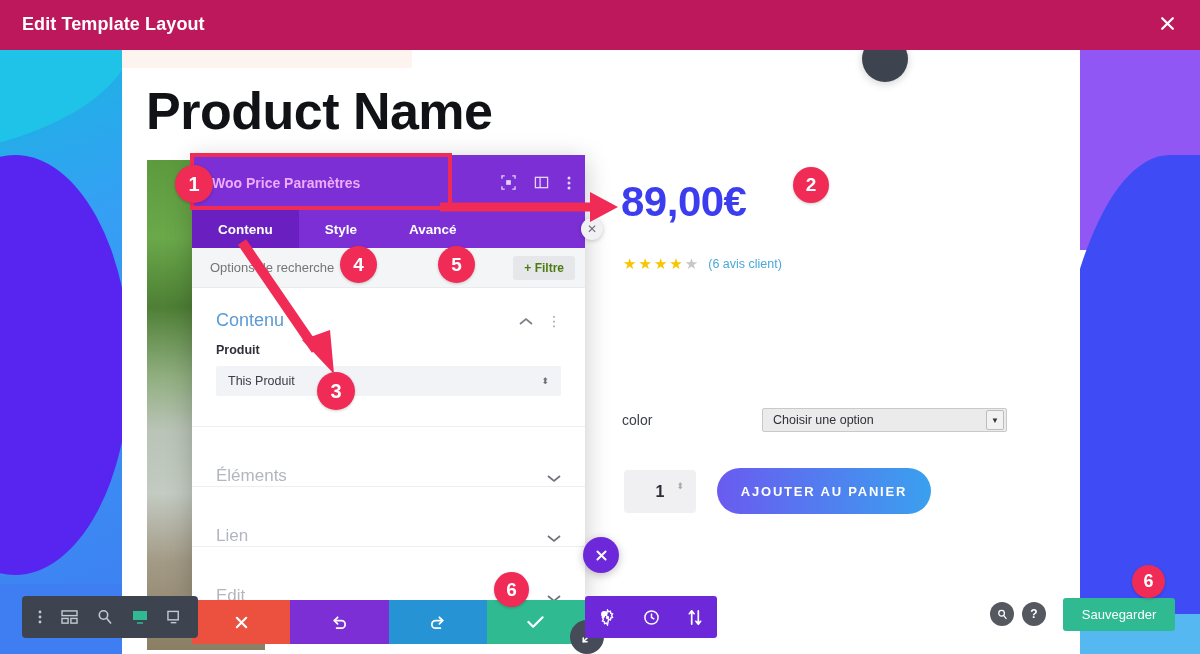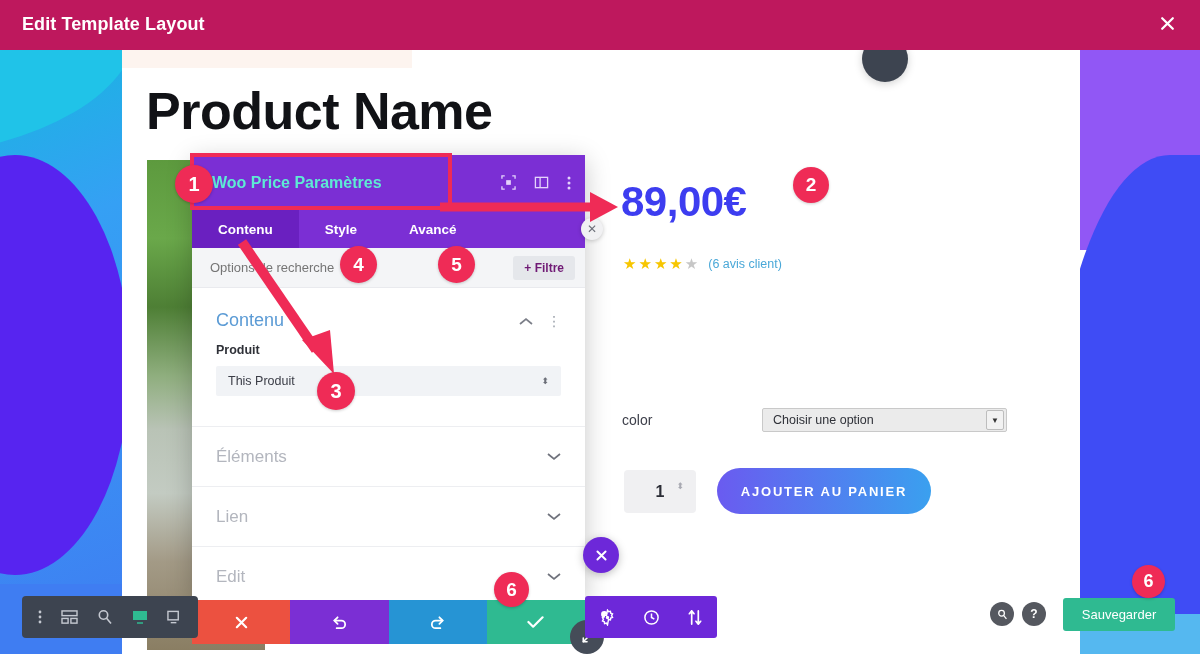--- a/index.html
+++ b/index.html
@@ -145,60 +145,60 @@
   
   .modal {
     position: absolute; left: 192px; top: 155px; width: 393px; height: 445px;
     background: #ffffff; box-shadow: 0 5px 24px rgba(0,0,0,.22); z-index: 30;
   }
   .modal-header {
     height: 55px; background: #7b2fd4;
     display: flex; align-items: center; justify-content: space-between;
     padding: 0 14px 0 20px;
   }
-  .modal-title { color: #5eead4; font-size: 16px; font-weight: bold; }
+  .modal-title { color: #f0abfc; font-size: 14px; font-weight: bold; }
   .modal-hdr-icons { display: flex; align-items: center; gap: 18px; }
   .hdr-icon { color: #e4d3fb; cursor: pointer; display: flex; align-items: center; }
   .modal-tabs { height: 38px; background: #7b2fd4; display: flex; }
   .tab {
     flex: 0 0 auto; padding: 0 26px; height: 38px;
     display: flex; align-items: center; justify-content: center;
     color: #ffffff; font-size: 13.5px; font-weight: bold; cursor: pointer;
   }
   .tab.active { background: #6a20c0; }
   .searchbar {
     height: 40px; background: #f4f5f7; display: flex; align-items: center;
     padding: 0 10px 0 18px; border-bottom: 1px solid #e9eaee;
   }
   .search-input {
     flex: 1; border: none; background: transparent; outline: none;
     font-size: 13px; color: #8d8f99; font-family: "Liberation Sans", sans-serif;
   }
   .filter-btn {
     background: #e5e7eb; border-radius: 3px; padding: 5px 11px;
-    font-size: 12px; font-weight: bold; color: #701a75; cursor: pointer;
+    font-size: 12px; font-weight: bold; color: #4d7c0f; cursor: pointer;
   }
   .section {
     padding: 22px 24px 0 24px; position: relative;
   }
   .section-head { display: flex; align-items: center; justify-content: space-between; }
   .section-title-open { font-size: 18px; color: #5b9bd5; }
   .section-tools { display: flex; align-items: center; gap: 14px; color: #9aa0aa; }
   .field-label { margin-top: 12px; font-size: 12.5px; font-weight: bold; color: #2f3138; }
   .field-select {
     margin-top: 9px; height: 30px; background: #f1f3f6; border-radius: 2px;
     display: flex; align-items: center; padding: 0 12px; position: relative;
     font-size: 12.5px; color: #3a3c46; cursor: pointer;
   }
   .field-select .sp {
     position: absolute; right: 12px; font-size: 9px; color: #6b6e78; line-height: 9px; text-align: center;
   }
   .acc-row {
     height: 60px; border-top: 1px solid #edeef1;
-    display: flex; align-items: center; justify-content: space-between;
+    display: flex; align-items: flex-end; justify-content: space-between;
     padding: 0 24px; cursor: pointer;
   }
   .acc-title { font-size: 17px; color: #b3b6be; }
   .chev { color: #777a84; font-size: 13px; }
 
   
   .modal-actions {
     position: absolute; left: 192px; top: 600px; width: 393px; height: 44px;
     display: flex; z-index: 32;
   }

